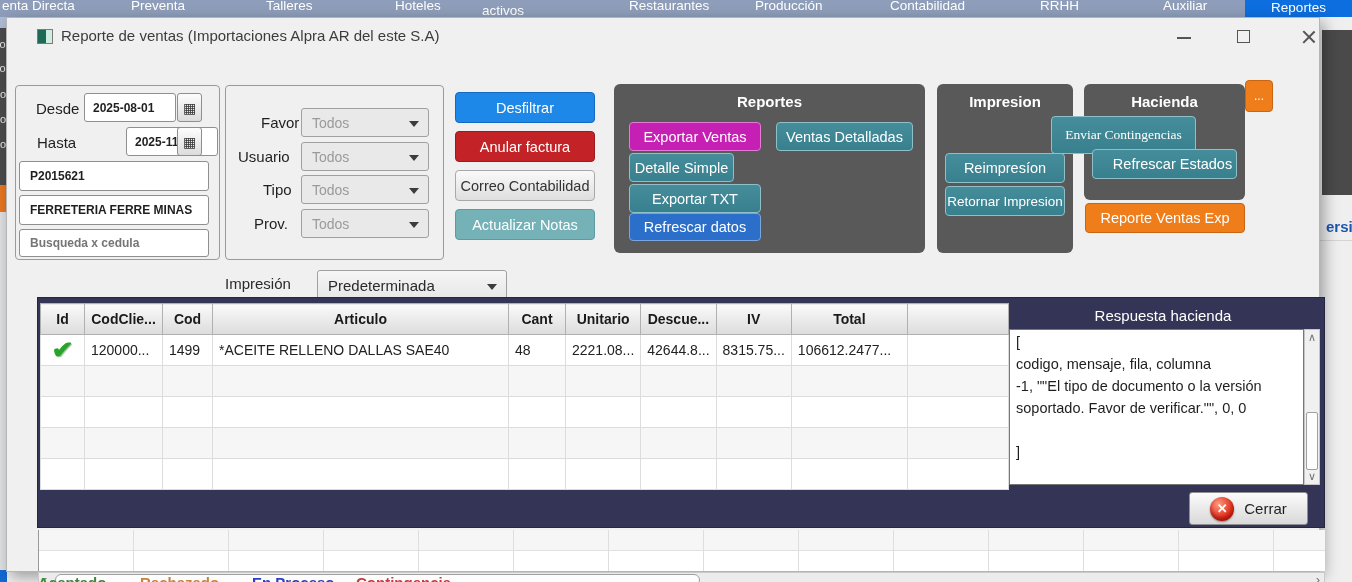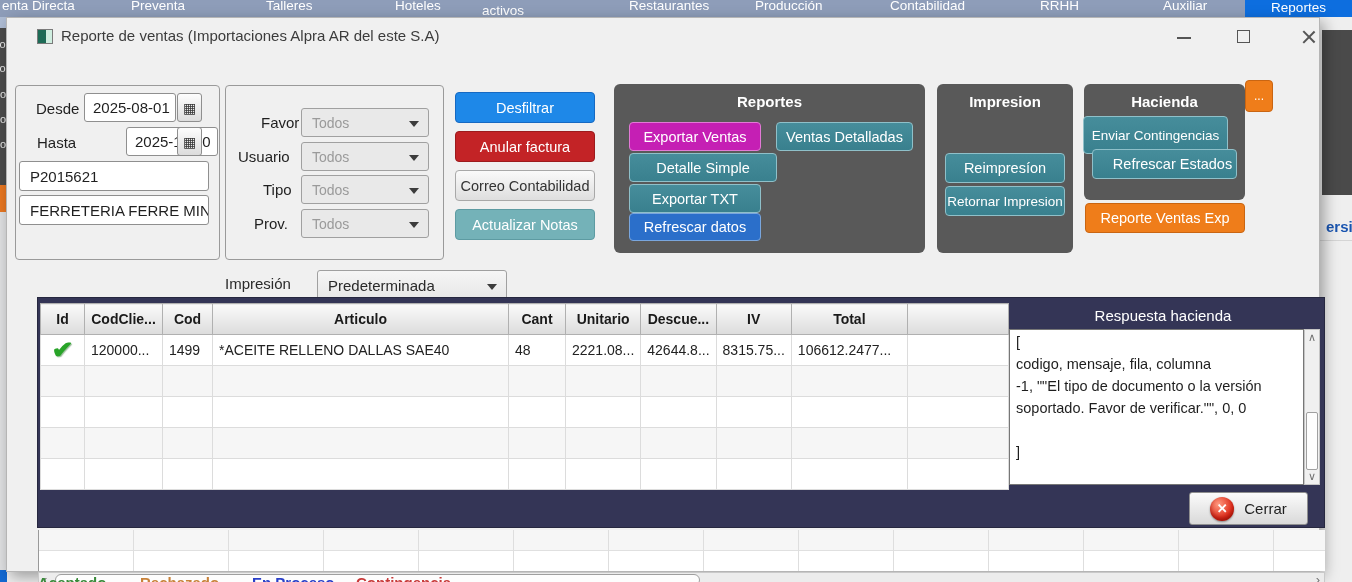--- a/index.html
+++ b/index.html
@@ -39,22 +39,22 @@
   .xmark { position:absolute; left:16px; top:7px; width:16px; height:16px; }
   .xmark:before,.xmark:after { content:""; position:absolute; left:7px; top:0; width:1.5px; height:16px; background:#555; }
   .xmark:before { transform:rotate(45deg);} .xmark:after { transform:rotate(-45deg);}
 
   
   .groupbox { border:1px solid #9a9a9a; border-radius:4px; background:#f0f0f0; }
   #gb1 { left:8px; top:67px; width:205px; height:175px; }
   #gb2 { left:218px; top:67px; width:219px; height:175px; }
   .lbl { position:absolute; font-size:15px; color:#1f1f1f; }
   .txt-input { position:absolute; background:#fff; border:1px solid #8f8f8f; border-radius:3px;
-               font-family:"Liberation Sans",sans-serif; font-size:15px; color:#1f1f1f;
-               padding:0 0 0 10px; outline:none; }
+               font-family:"Liberation Sans",sans-serif; font-size:12px; color:#1f1f1f;
+               padding:0 0 0 10px; outline:none;font-weight:bold; }
   .date-input { padding-left:8px; }
   .cal-btn { position:absolute; width:25px; height:29px; border:1px solid #8f8f8f; border-radius:3px;
              background:linear-gradient(#fdfdfd,#dcdcdc); color:#333; font-size:14px;
              display:flex; align-items:center; justify-content:center; cursor:pointer; }
   .dd { position:absolute; border:1px solid #a0a0a0; border-radius:3px; background:#e9e9e9;
         display:flex; align-items:center; padding-left:10px; font-size:14px; color:#9a9a9a; }
   .dd .arrow { position:absolute; right:9px; top:50%; margin-top:-2px; width:0; height:0;
                border-left:5px solid transparent; border-right:5px solid transparent; border-top:6px solid #3c3c3c; }
   .dd.enabled { background:linear-gradient(#f6f6f6,#e6e6e6); color:#2a2a2a; font-size:15px; }
 
@@ -69,26 +69,26 @@
 
   
   .panel { position:absolute; background:#595959; border-radius:6px; }
   .panel-title { position:absolute; width:100%; text-align:center; color:#fff; font-weight:bold; font-size:15px; }
   .tealbtn { background:linear-gradient(#468d9b,#39808e); border:1px solid #8fc0c9; }
   #p-reportes { left:607px; top:66px; width:311px; height:169px; }
   #p-impresion { left:930px; top:66px; width:136px; height:169px; }
   #p-hacienda { left:1077px; top:66px; width:161px; height:116px; }
   #btn-exportar-ventas { left:622px; top:104px; width:132px; height:29px; background:#c51fb4; border:1px solid #e27ad6; }
   #btn-ventas-detalladas { left:769px; top:104px; width:137px; height:29px; }
-  #btn-detalle-simple { left:622px; top:135px; width:148px; height:29px;text-align:right; }
+  #btn-detalle-simple { left:622px; top:135px; width:105px; height:29px;text-align:right; }
   #btn-exportar-txt { left:622px; top:166px; width:132px; height:29px; }
   #btn-refrescar-datos { left:622px; top:195px; width:132px; height:28px; background:#2b6fca; border:1px solid #7aa6dd; }
   #btn-reimpresion { left:938px; top:135px; width:120px; height:30px; }
   #btn-retornar { left:938px; top:168px; width:120px; height:30px; font-size:13.5px; }
-  #btn-enviar { left:1076px; top:98px; width:145px; height:38px; }
+  #btn-enviar { left:1044px; top:98px; width:145px; height:38px;font-family:Liberation Serif, serif; }
   #btn-refrescar-estados { left:1085px; top:131px; width:145px; height:30px;padding-left:16px; }
   #btn-more { left:1238px; top:62px; width:28px; height:32px; background:#ef7d1a; border:1px solid #c96512;
               color:#fff; font-size:12px; }
   #btn-reporte-exp { left:1078px; top:185px; width:160px; height:30px; background:#ef7d1a; border:1px solid #c96512; }
 
   
   #impresion-lbl { left:218px; top:257px; font-size:15px; color:#2a2a2a; }
   #impresion-dd { left:310px; top:252px; width:190px; height:31px; }
 
   
@@ -188,20 +188,21 @@
     <button class="cal-btn" style="left:170px; top:75px">
       <span>▦</span>
       </button>
     <span class="lbl" style="left:30px; top:116px">Hasta</span>
     <input class="txt-input date-input" style="left: 77px; top: 109px; width: 92px; height: 29px; margin-left: 42px;" value="2025-11-10">
     <button class="cal-btn" style="left:170px; top:109px">
       <span>▦</span>
       </button>
     <input class="txt-input" style="left: 12px; top: 143px; width: 190px; height: 30px;" value="P2015621">
     <input class="txt-input" style="left: 12px; top: 177px; width: 190px; height: 30px;" value="FERRETERIA FERRE MINAS">
+    <input class="txt-input" style="left: 12px; top: 211px; width: 190px; height: 28px; color: rgb(165, 165, 165);" placeholder="Busqueda x cedula">
 
     <div id="gb2" class="abs groupbox"></div>
     <span class="lbl" style="left:254px; top:96px">Favor</span>
     <div class="dd" style="left:294px; top:90px; width:128px; height:29px">
       <span>Todos</span>
         <span class="arrow"></span>
       </div>
     <span class="lbl" style="left:231px; top:130px">Usuario</span>
     <div class="dd" style="left:294px; top:124px; width:128px; height:29px">
       <span>Todos</span>

